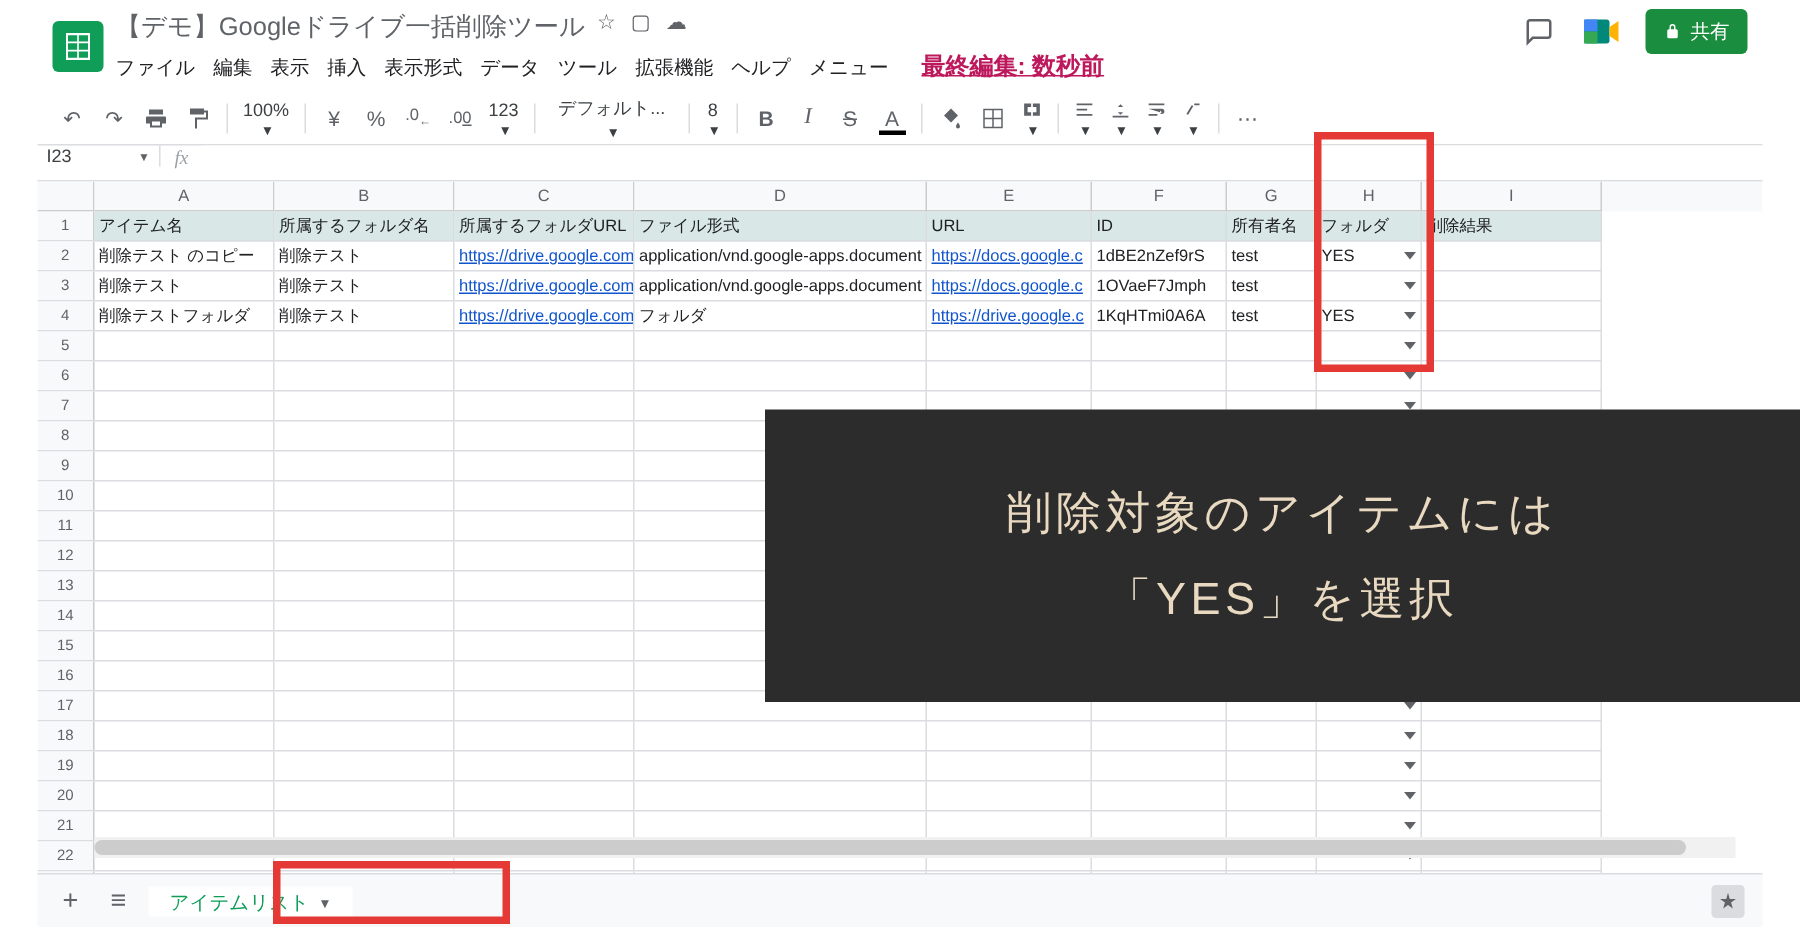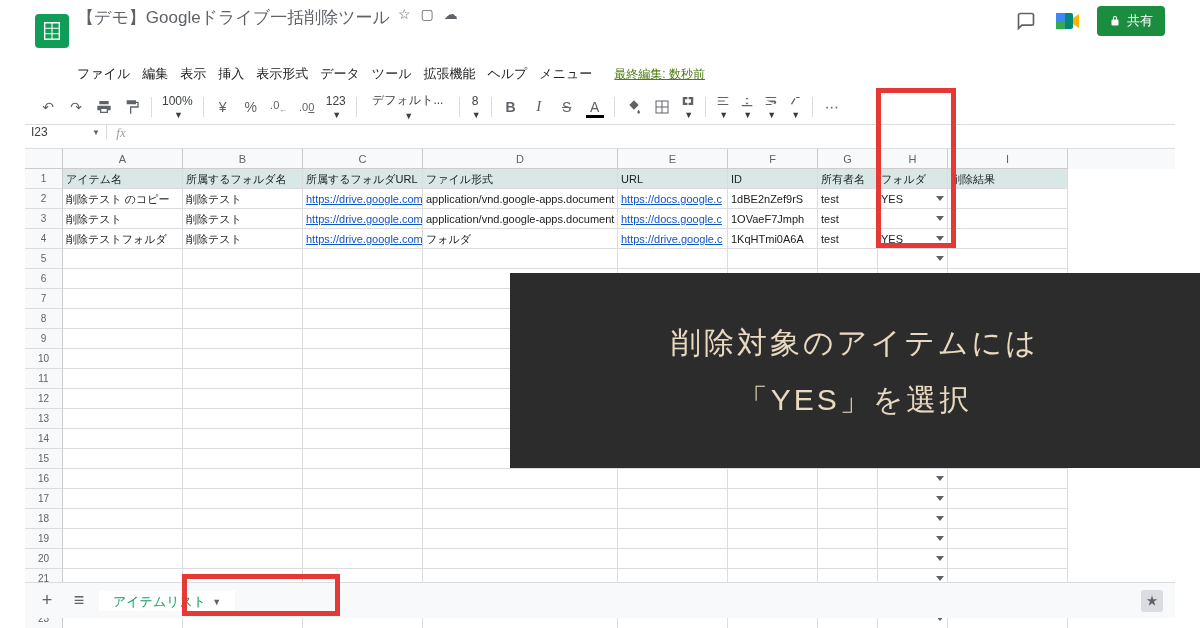--- a/index.html
+++ b/index.html
@@ -7,30 +7,30 @@
 .frame { position: absolute; top: 0; left: 25px; right: 25px; bottom: 10px; background: #fff; }
 
 
 .titlebar { display: flex; align-items: flex-start; padding: 6px 10px 0 10px; height: 30px; }
 .logo { width: 34px; height: 34px; background: #0f9d58; border-radius: 4px; display: flex; align-items: center; justify-content: center; margin-right: 8px; position: relative; top: 8px; }
 .logo svg { width: 22px; height: 22px; fill: #fff; }
 .title { font-size: 17px; color: #5f6368; margin-right: 8px; }
 .title-icons { display: flex; gap: 10px; align-items: center; color: #5f6368; }
 .title-icons span { cursor: pointer; font-size: 14px; }
 .spacer { flex: 1; }
-.last-edit { font-size: 12px; color: #4d7c0f; text-decoration: underline; margin-right: 20px; }
+.last-edit { font-size: 16px; color: #be185d; text-decoration: underline; margin-right: 20px; font-weight: bold; }
 .right-icons { display: flex; gap: 14px; align-items: center; }
 .ic-btn { width: 26px; height: 26px; display: flex; align-items: center; justify-content: center; color: #5f6368; cursor: pointer; }
 .meet-ic { width: 30px; height: 26px; display: flex; align-items: center; justify-content: center; }
 .share-btn { background: #1a8e3e; color: #fff; border-radius: 4px; padding: 6px 12px; font-size: 13px; font-weight: 500; display: flex; align-items: center; gap: 6px; cursor: pointer; }
 .lock-ic { width: 12px; height: 12px; }
 
 
 .menubar { display: flex; gap: 12px; padding: 4px 10px 6px 52px; font-size: 13px; color: #202124; align-items: center; }
-.menubar span { cursor: pointer; margin-top: 31px; }
+.menubar span { cursor: pointer; }
 .menu-edit { margin-left: 10px; }
 
 
 .toolbar { display: flex; align-items: center; padding: 4px 10px; border-bottom: 1px solid #dadce0; height: 36px; gap: 2px; color: #5f6368; }
 .tb-btn { min-width: 26px; height: 26px; display: flex; align-items: center; justify-content: center; cursor: pointer; font-size: 14px; border-radius: 2px; }
 .tb-sep { width: 1px; height: 20px; background: #dadce0; margin: 0 4px; }
 .tb-sel { display: flex; align-items: center; padding: 0 4px; font-size: 12px; color: #3c4043; cursor: pointer; gap: 2px; flex-direction: column; }
 .tb-sel .cd { font-size: 9px; margin-left: 2px; }
 .bold-btn { font-weight: bold; font-size: 14px; }
 .italic-btn { font-style: italic; font-family: serif; font-size: 15px; }

